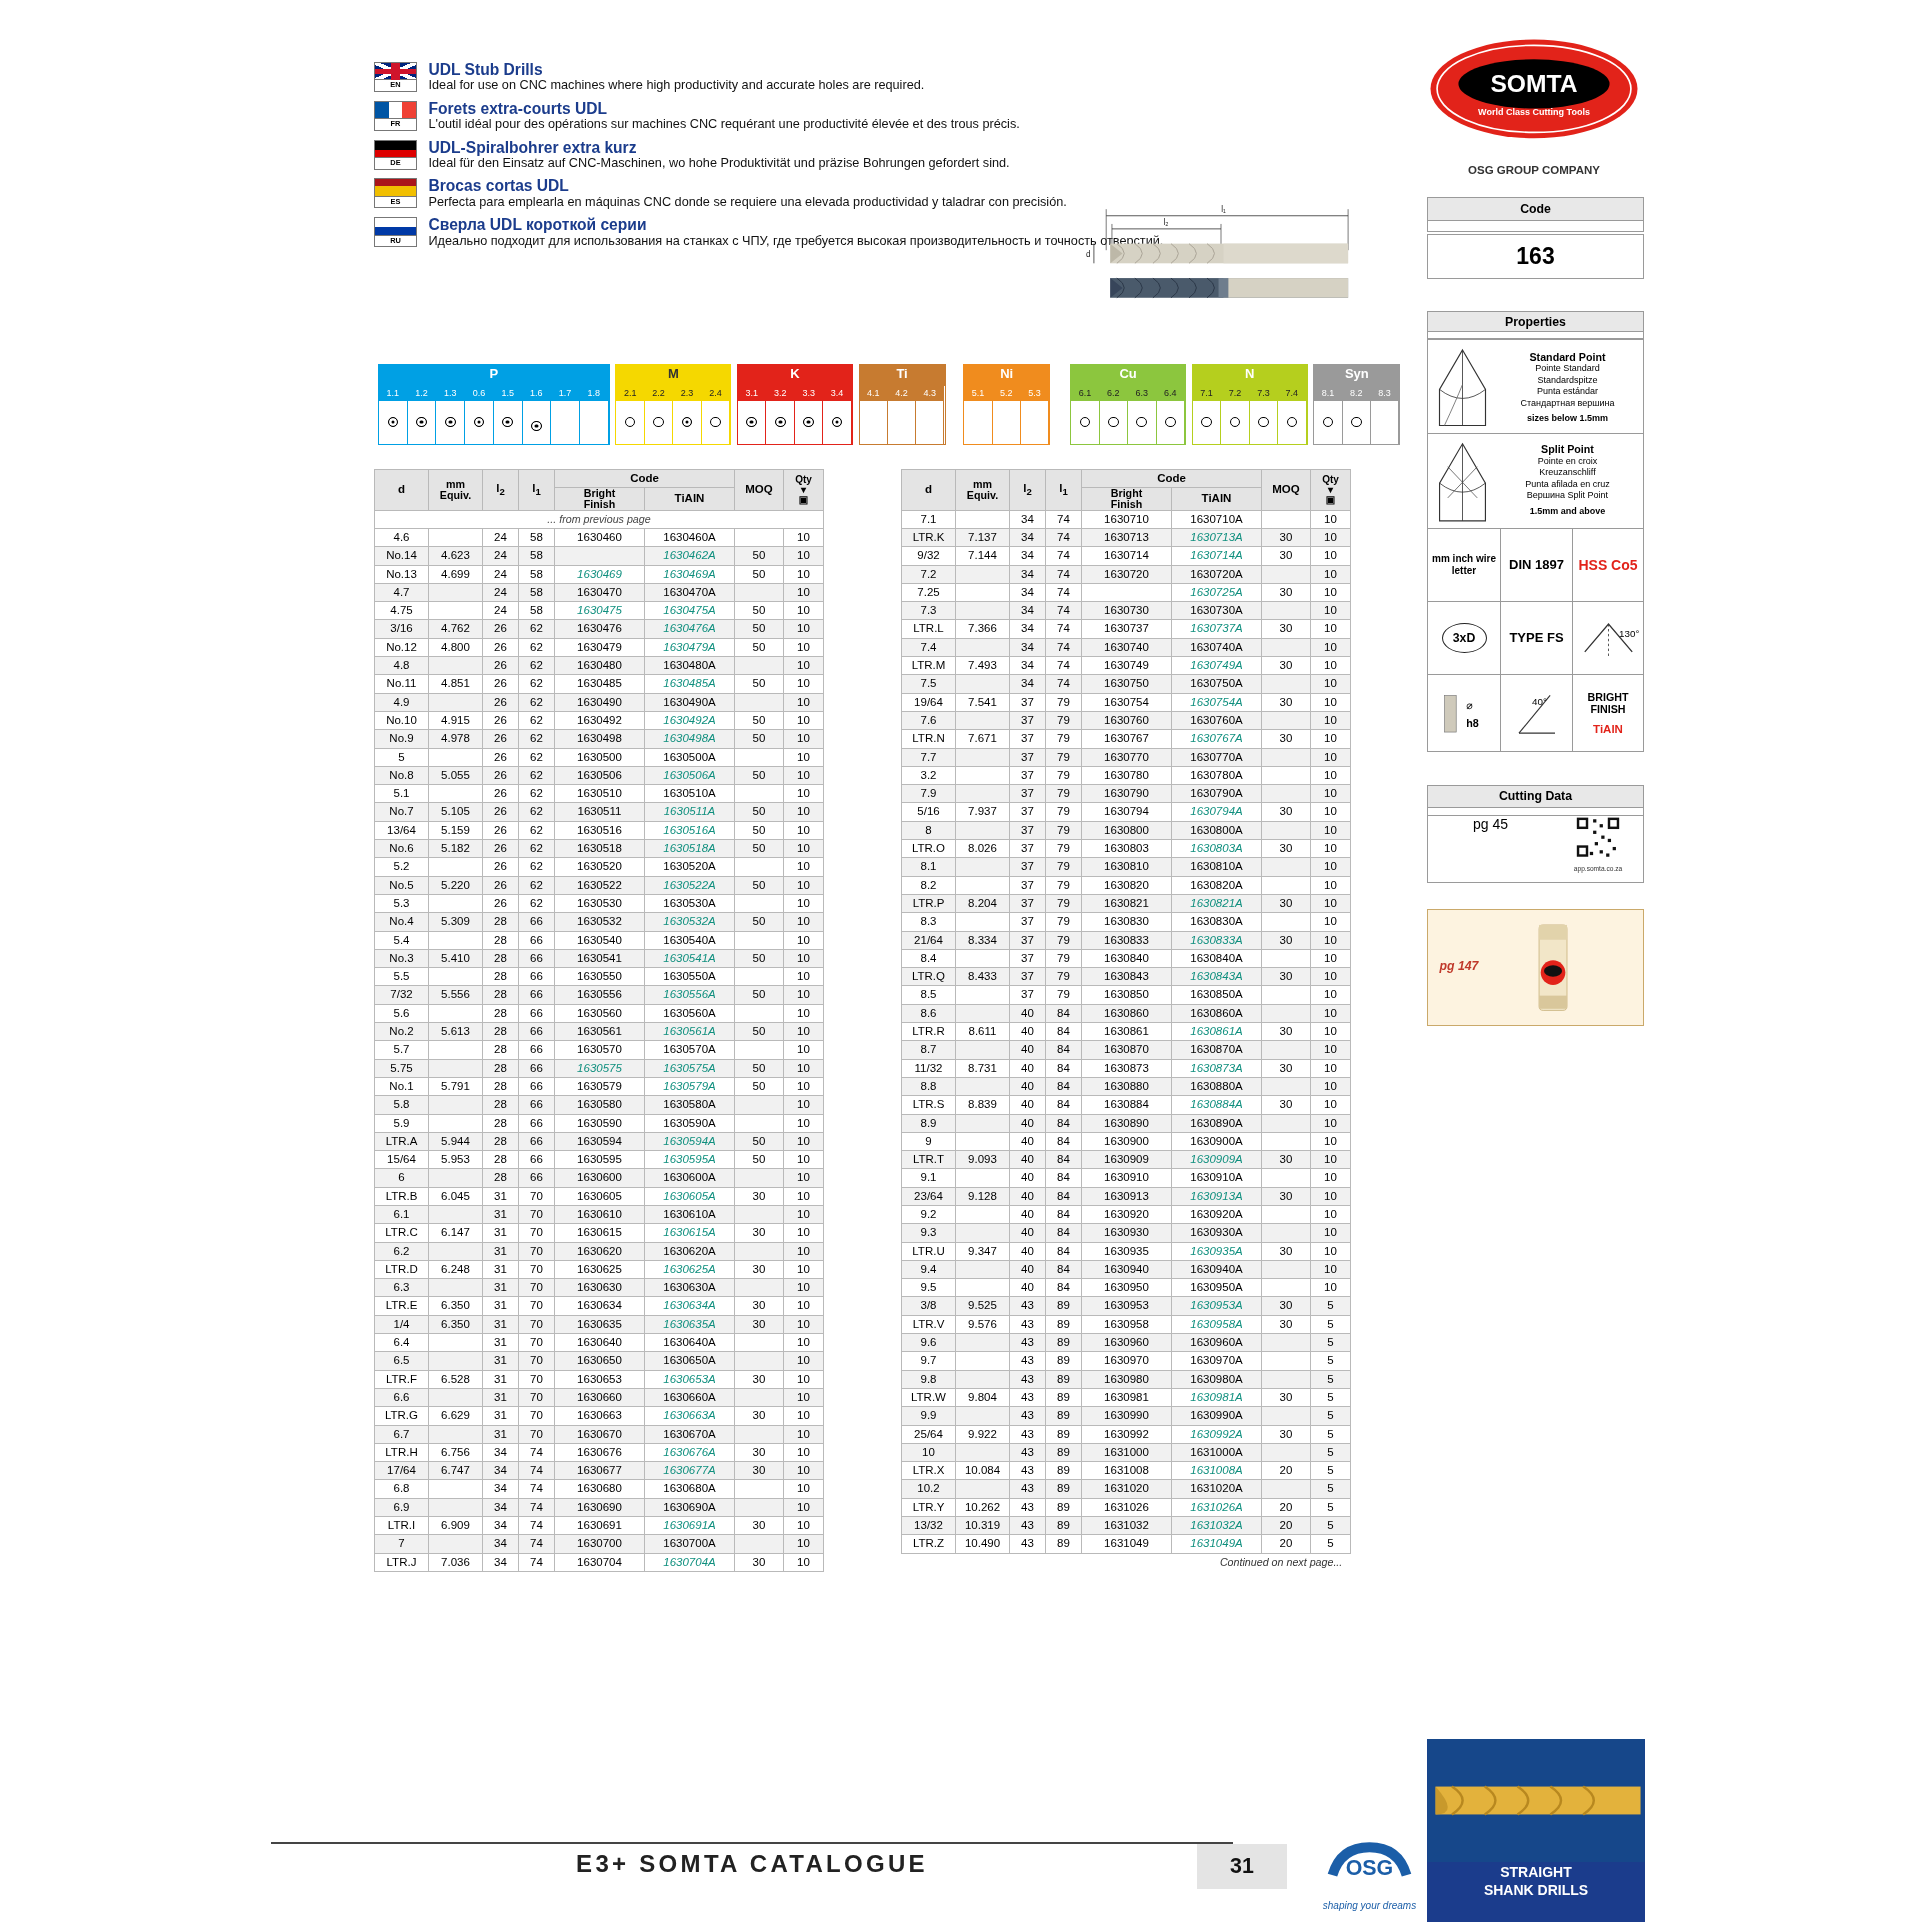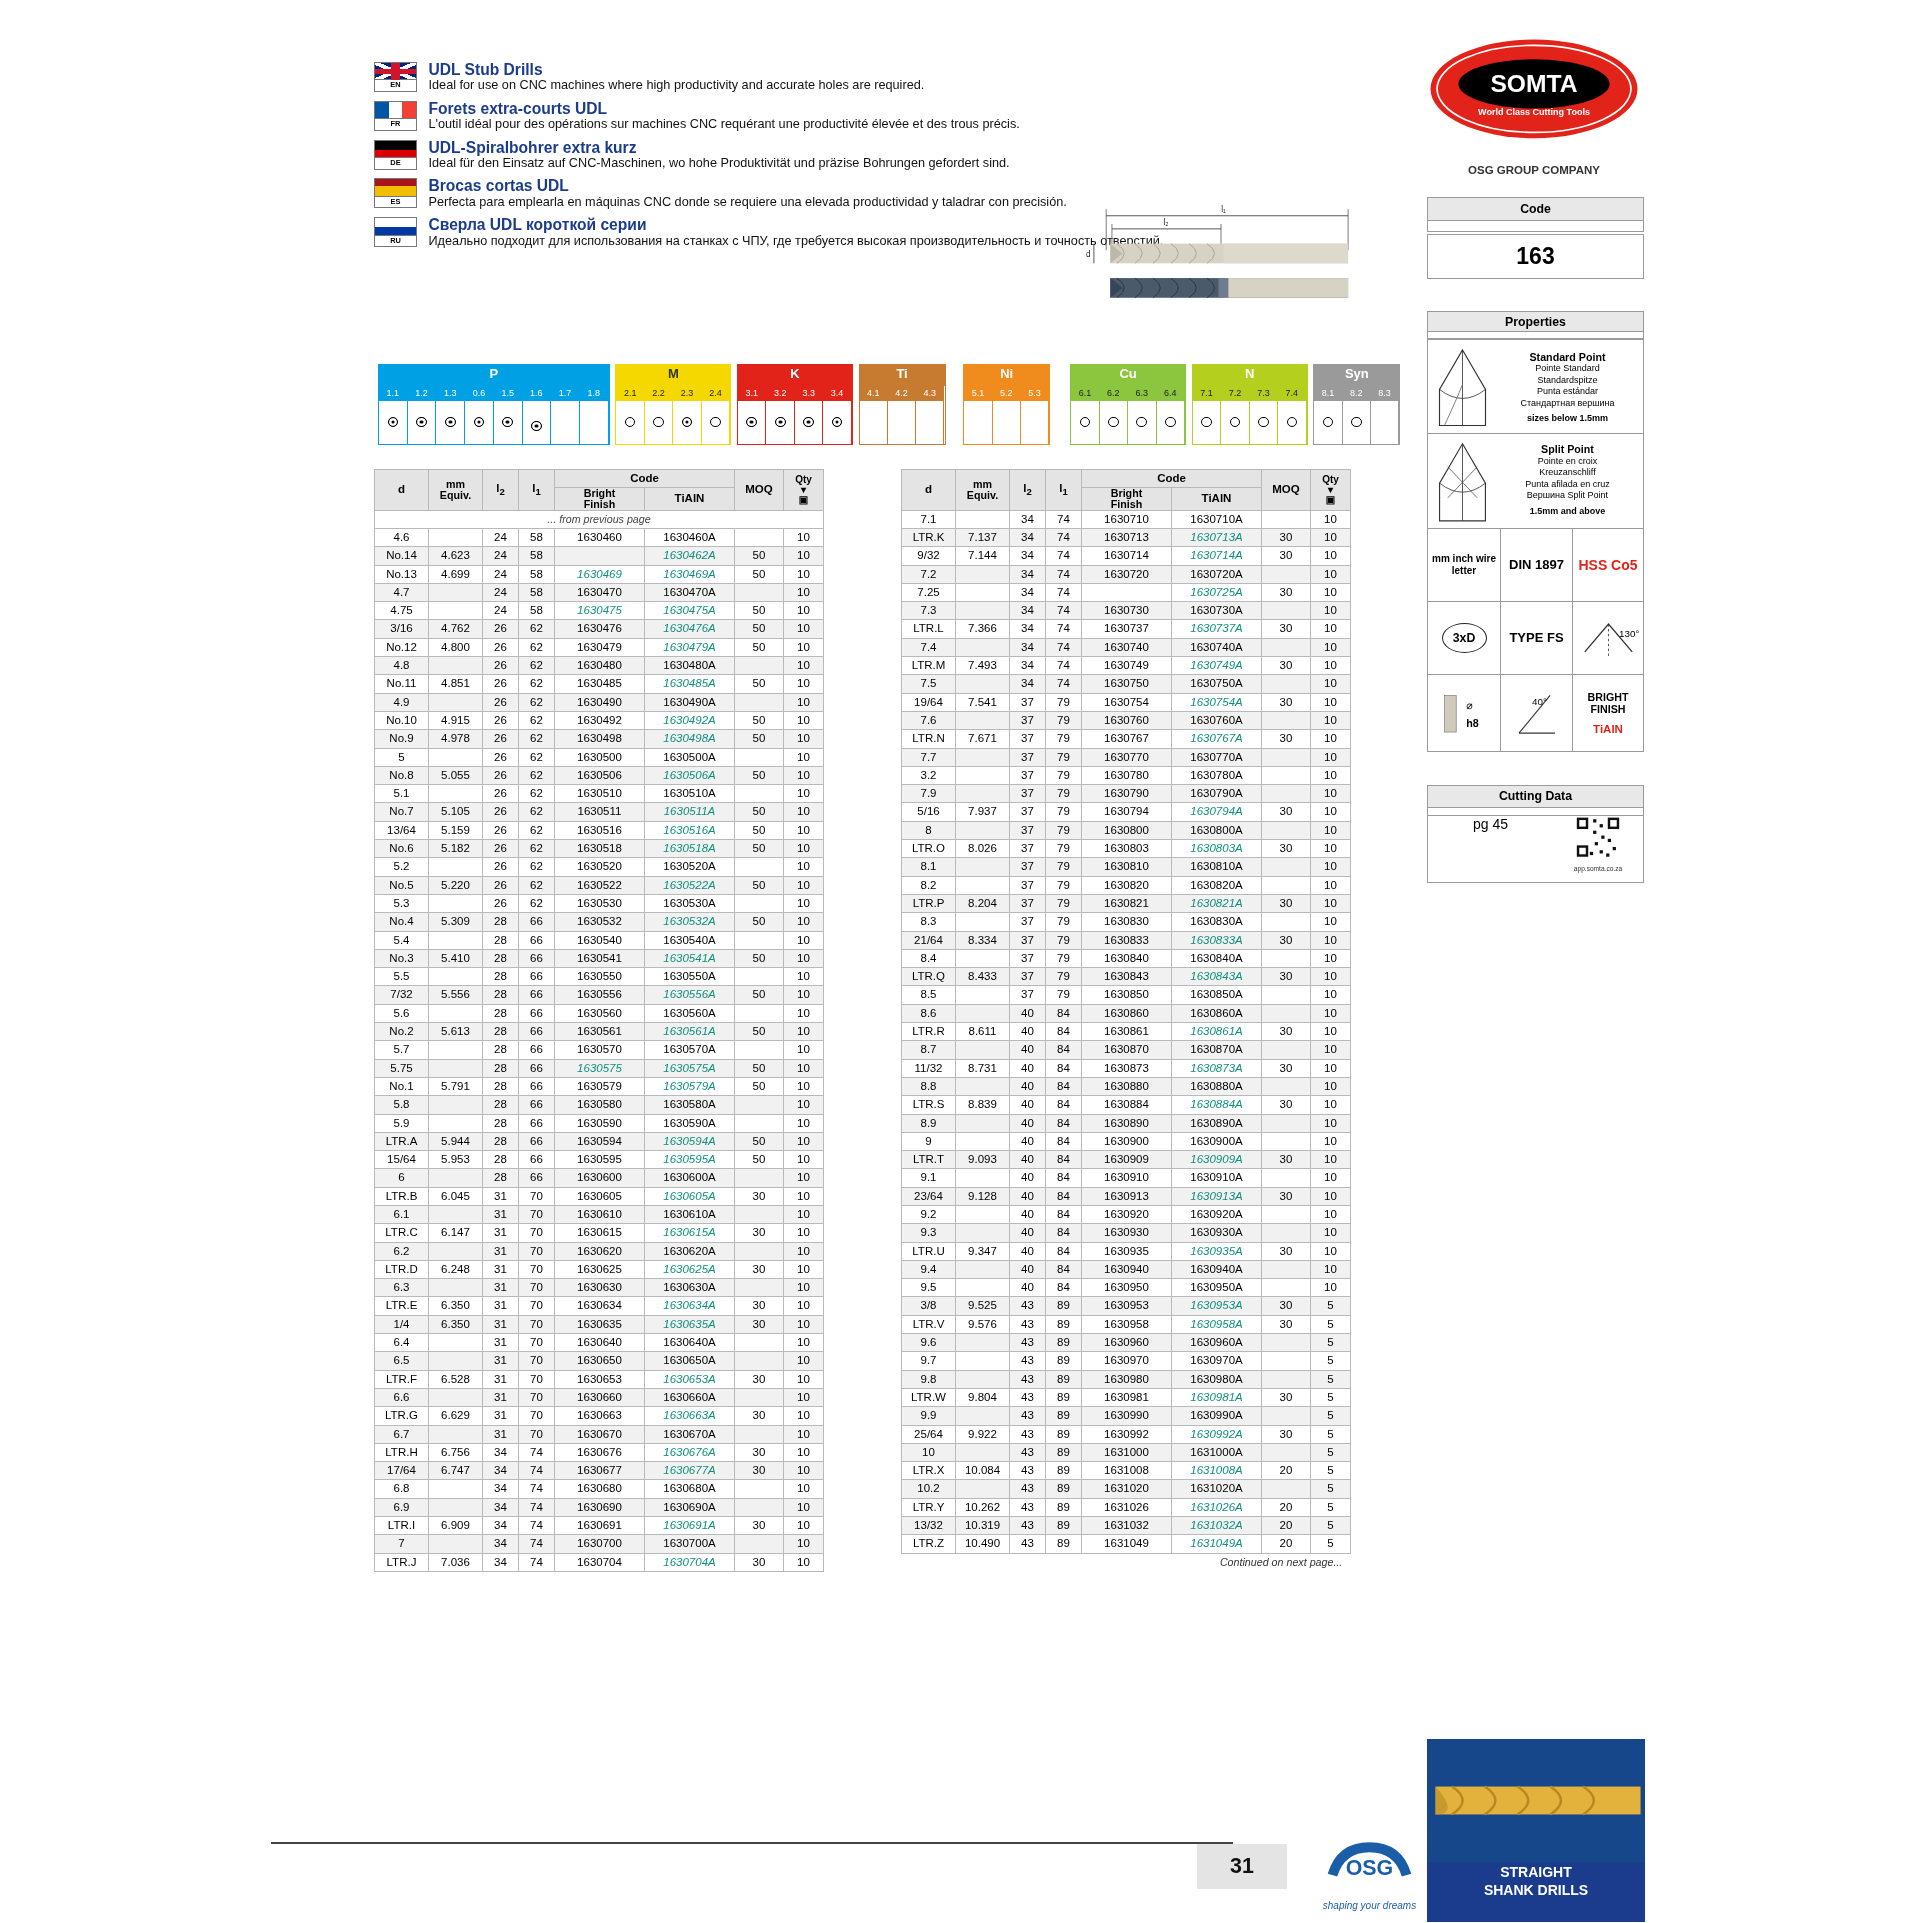--- a/index.html
+++ b/index.html
@@ -280,20 +280,30 @@
           <rect x="46" y="38" width="4" height="4"></rect>
             <rect x="30" y="42" width="4" height="4"></rect>
           <rect x="38" y="46" width="4" height="4"></rect>
             <rect x="18" y="44" width="4" height="4"></rect>
         </g>
       </svg>
       <div style="font-size:6.6px;color:#333;margin-top:1.6px;">app.somta.co.za</div>
     </div>
   </div>
 
+  <div style="position:absolute;left:1427px;top:909px;width:215px;height:115px;border:0.8px solid #caa96a;background:#fdf3e0;">
+    <div style="position:absolute;left:11.5px;top:49px;font-size:12.3px;font-weight:bold;font-style:italic;color:#c0392b;">pg 147</div>
+    <svg style="position:absolute;left:78px;top:10px;" width="99" height="97" viewBox="0 0 120 118">
+      <rect x="40" y="6" width="34" height="104" rx="5" fill="#f2e6c8" stroke="#c9b27e"></rect>
+      <rect x="40" y="6" width="34" height="18" fill="#e2d3ab"></rect>
+      <ellipse cx="57" cy="64" rx="15" ry="15" fill="#e2231a"></ellipse>
+      <ellipse cx="57" cy="62" rx="11" ry="7" fill="#111"></ellipse>
+      <rect x="40" y="92" width="34" height="16" fill="#d9c79b"></rect>
+    </svg>
+  </div>
 
   <div class="matbar">
     <div class="matgroup" id="matgroups" style="left:0;width:100%;display:flex;">
         <div style="flex: 8 1 0%; margin-right: 5.8px;">
           <div class="matname" style="background: rgb(0, 160, 228);">P</div>
           <div class="matcells" style="border: 0.8px solid rgb(0, 160, 228);">
             <div class="matcell" style="border-right: 0.8px solid rgb(0, 160, 228);">
               <div class="matnum" style="background: rgb(0, 160, 228); color: rgb(255, 255, 255);">1.1</div>
               <div class="dotwrap">
                 <div class="dot full"></div>
@@ -1696,20 +1706,21 @@
             <td>5</td>
           </tr>
           <tr>
             <td colspan="8" style="text-align:right;padding-right:8.2px;font-style:italic;font-size:10.7px;color:#333;border:none">Continued on next page...</td>
           </tr>
         </tbody>
       </table>
   </div>
 
   <div class="footer-rule"></div>
+  <div class="foot-title">E3+ SOMTA CATALOGUE</div>
   <div class="foot-url">w w w . s o m t a . c o . z a</div>
   <div class="pagebox">31</div>
   <div class="osgfoot">
     <svg width="107" height="66" viewBox="0 0 130 80">
       <path d="M20 50 q10 -34 45 -34 q35 0 45 34" fill="none" stroke="#1b5ea8" stroke-width="12"></path>
       <text x="65" y="50" font-size="26" font-weight="bold" fill="#1b5ea8" text-anchor="middle" font-family="Liberation Sans">OSG</text>
     </svg>
     <div style="font-size:10px;color:#1b5ea8;font-style:italic;margin-top:-3.3px;">shaping your dreams</div>
   </div>
 

